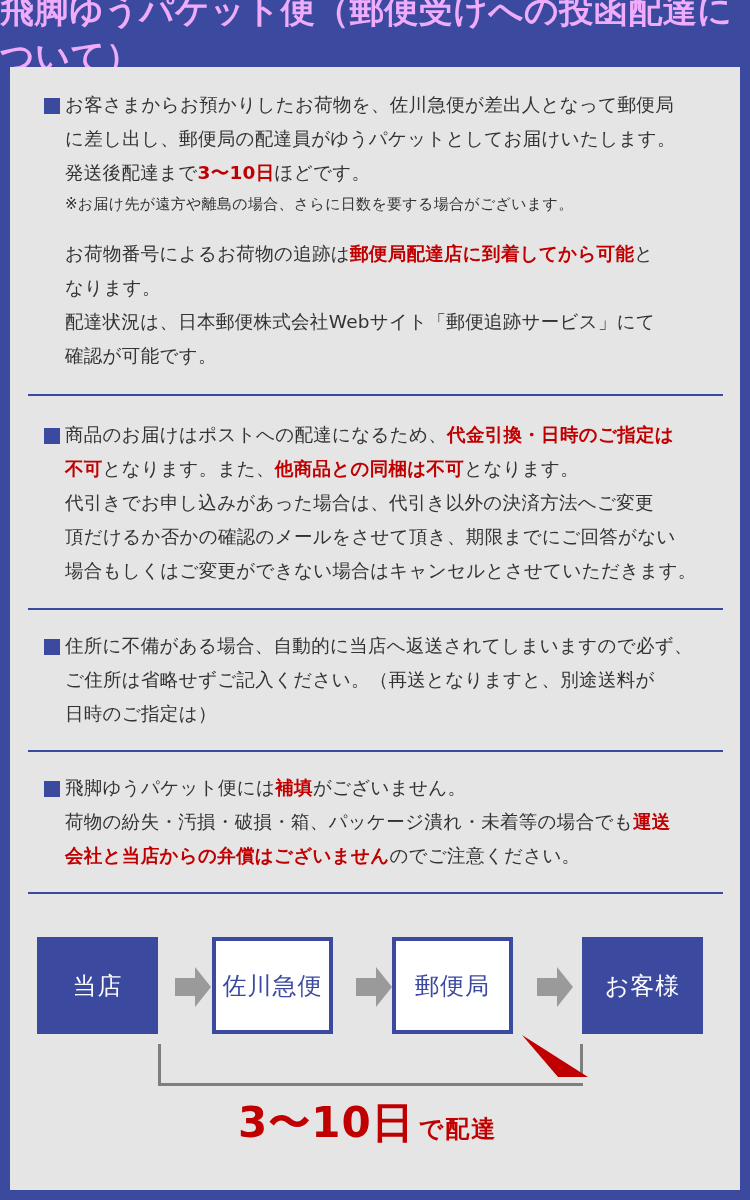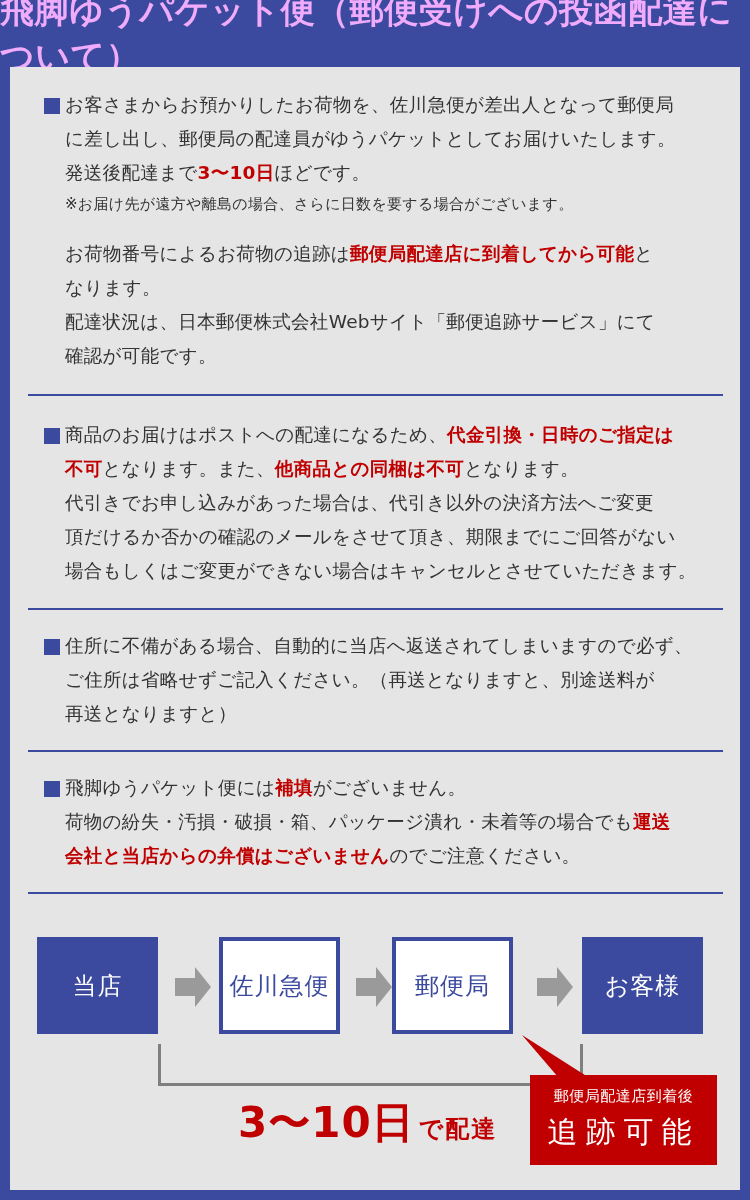--- a/index.html
+++ b/index.html
@@ -87,39 +87,39 @@
     <span class="line"><span>代引きでお申し込みがあった場合は、代引き以外の決済方法へご変更</span></span>
     <span class="line"><span>頂だけるか否かの確認のメールをさせて頂き、期限までにご回答がない</span></span>
     <span class="line"><span>場合もしくはご変更ができない場合はキャンセルとさせていただきます。</span></span>
   </div>
   <div class="divider" style="top:541px;"></div>
 
   <div class="bullet" style="top:572px;"></div>
   <div class="para" style="top:562px;">
     <span class="line"><span>住所に不備がある場合、自動的に当店へ返送されてしまいますので必ず、</span></span>
     <span class="line"><span>ご住所は省略せずご記入ください。（再送となりますと、別途送料が</span></span>
-    <span class="line"><span>再送となりますと）</span></span>
+    <span class="line"><span>日時のご指定は）</span></span>
   </div>
   <div class="divider" style="top:683px;"></div>
 
   <div class="bullet" style="top:714px;"></div>
   <div class="para" style="top:704px;">
     <span class="line"><span>飛脚ゆうパケット便には</span><span class="red">補填</span><span>がございません。</span></span>
     <span class="line"><span>荷物の紛失・汚損・破損・箱、パッケージ潰れ・未着等の場合でも</span><span class="red">運送</span></span>
     <span class="line"><span class="red">会社と当店からの弁償はございません</span><span>のでご注意ください。</span></span>
   </div>
   <div class="divider" style="top:825px;"></div>
 
   <div class="flow-box filled" style="left:27px;">
     <span>当店</span>
   </div>
   <svg class="arrow" style="left:165px;" viewBox="0 0 36 40">
     <polygon points="0,11 20,11 20,0 36,20 20,40 20,29 0,29" fill="#9a9a9a"></polygon>
   </svg>
-  <div class="flow-box outline" style="left:209px;">
+  <div class="flow-box outline" style="left:202px;">
     <span>佐川急便</span>
   </div>
   <svg class="arrow" style="left:346px;" viewBox="0 0 36 40">
     <polygon points="0,11 20,11 20,0 36,20 20,40 20,29 0,29" fill="#9a9a9a"></polygon>
   </svg>
   <div class="flow-box outline" style="left:382px;">
     <span>郵便局</span>
   </div>
   <svg class="arrow" style="left:527px;" viewBox="0 0 36 40">
     <polygon points="0,11 20,11 20,0 36,20 20,40 20,29 0,29" fill="#9a9a9a"></polygon>
@@ -133,17 +133,13 @@
   <div class="bracket-right"></div>
 
   <div class="duration">
     <span class="big">3〜10日</span>
     <span class="mid">で配達</span>
   </div>
 
   <svg class="callout-pointer" viewBox="0 0 730 1123">
     <polygon points="512,968 548,1010 578,1010" fill="#c00000"></polygon>
   </svg>
-  <div class="callout">
-    <div class="top">郵便局配達店到着後</div>
-    <div class="bottom">追跡可能</div>
-  </div>
 </div>
 
 </body></html>

